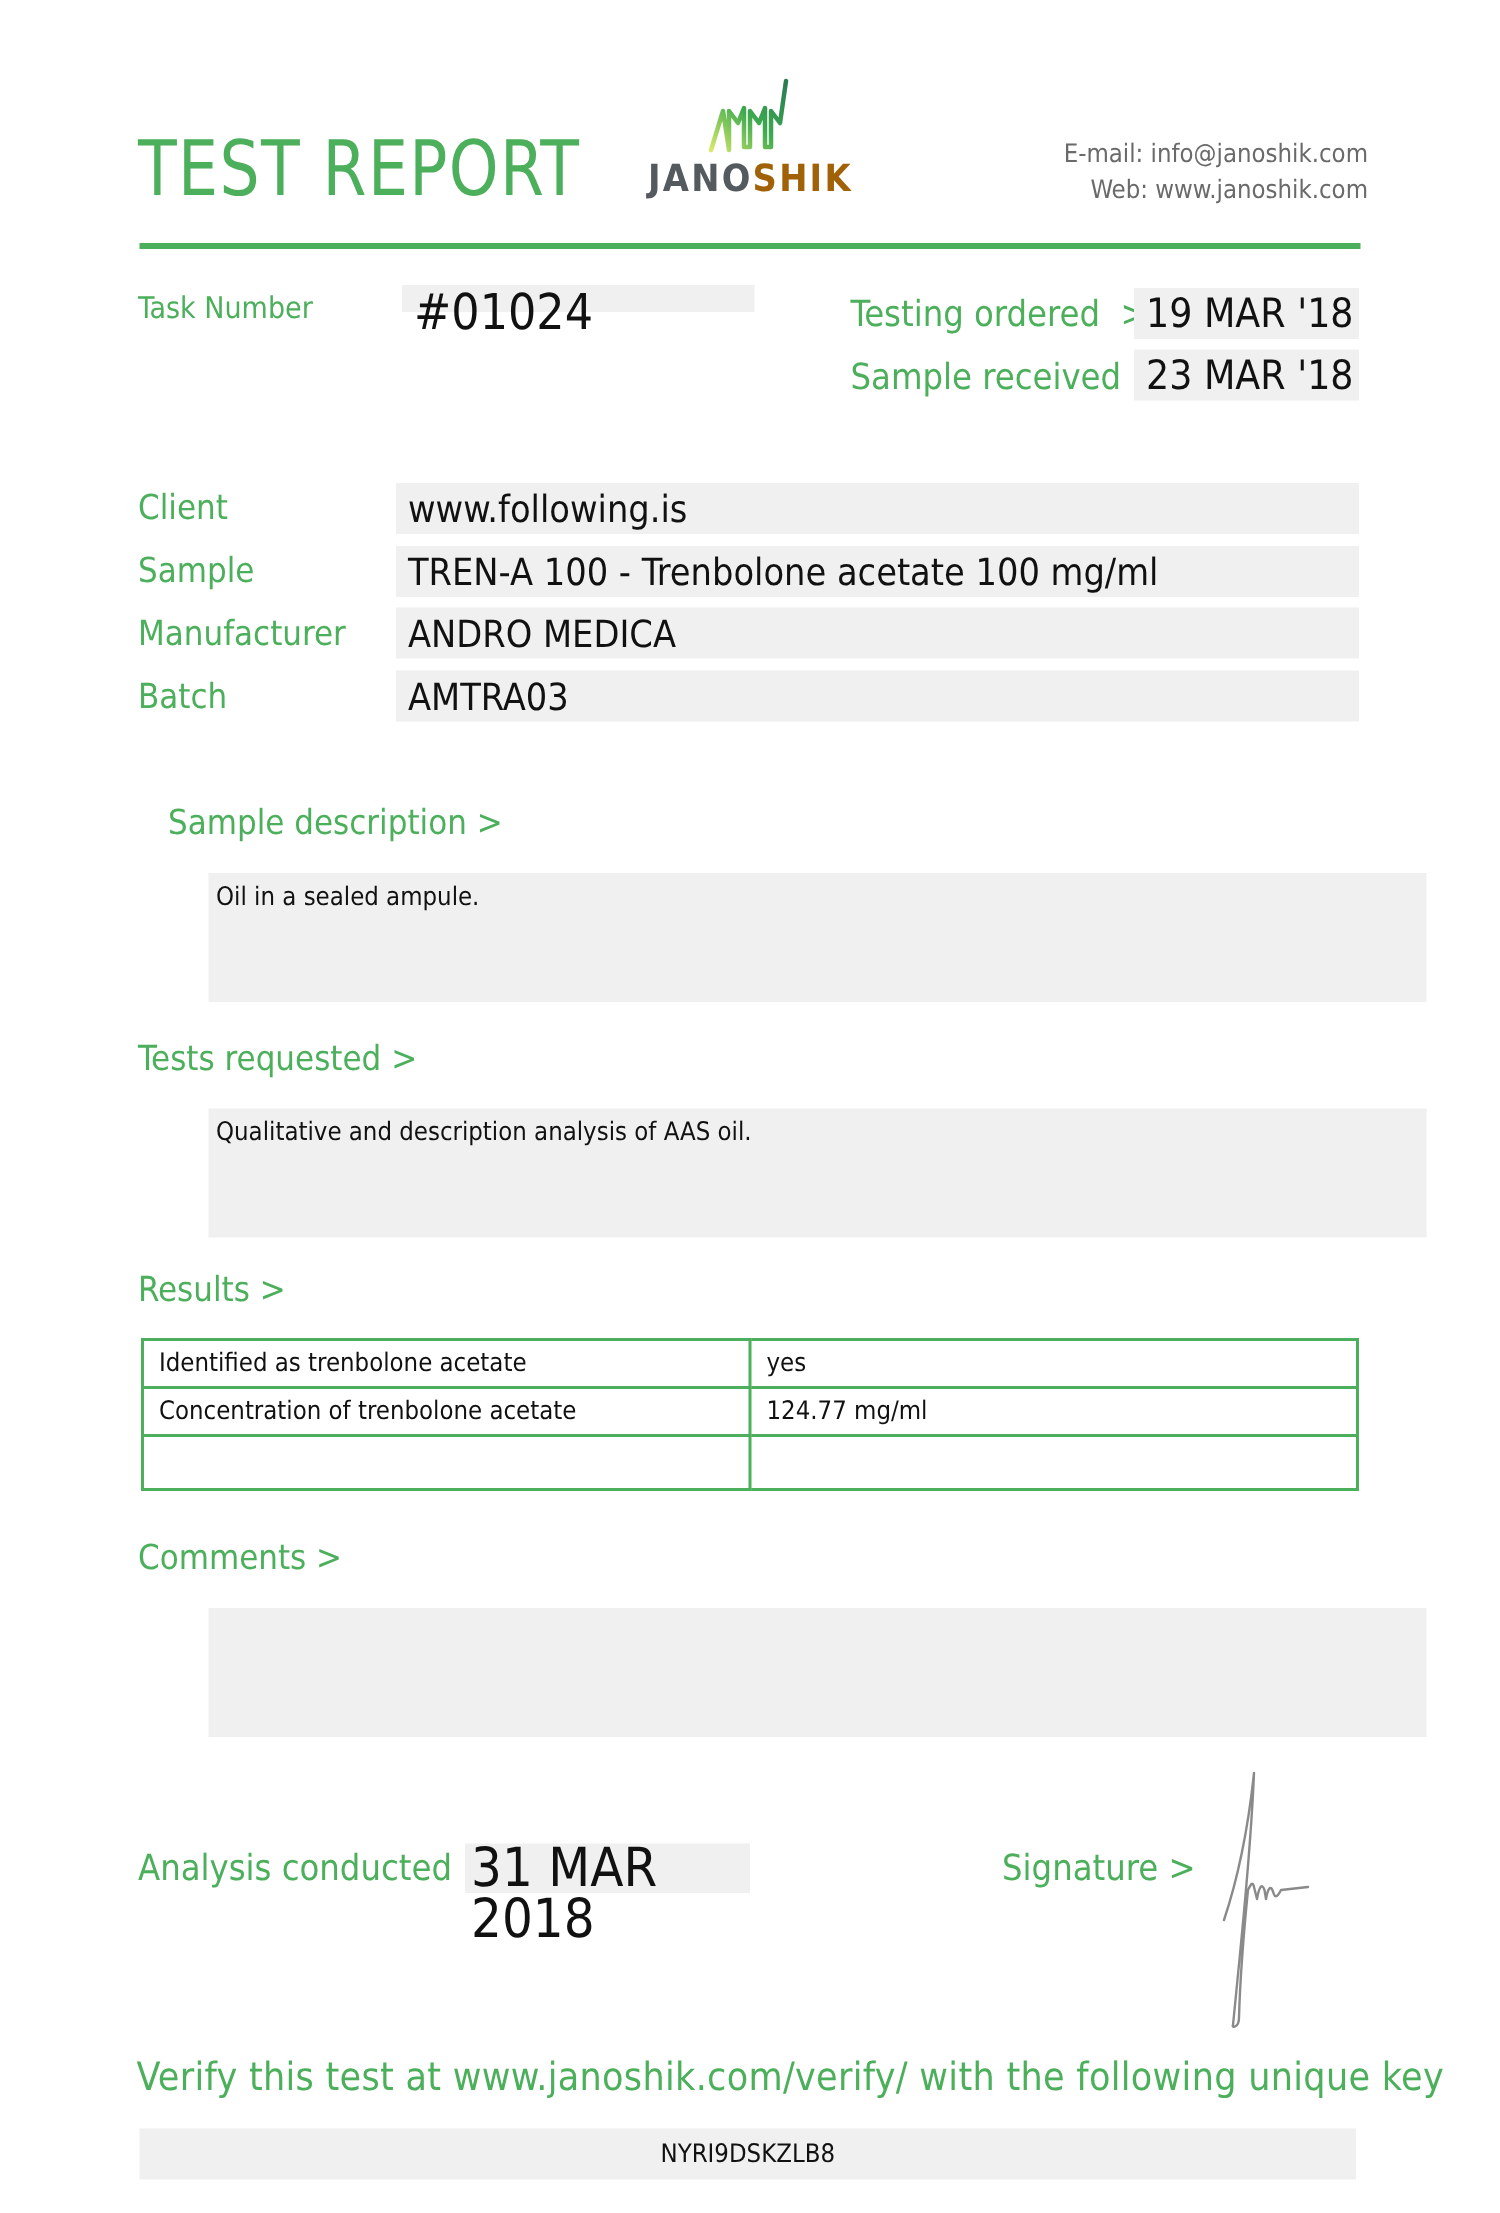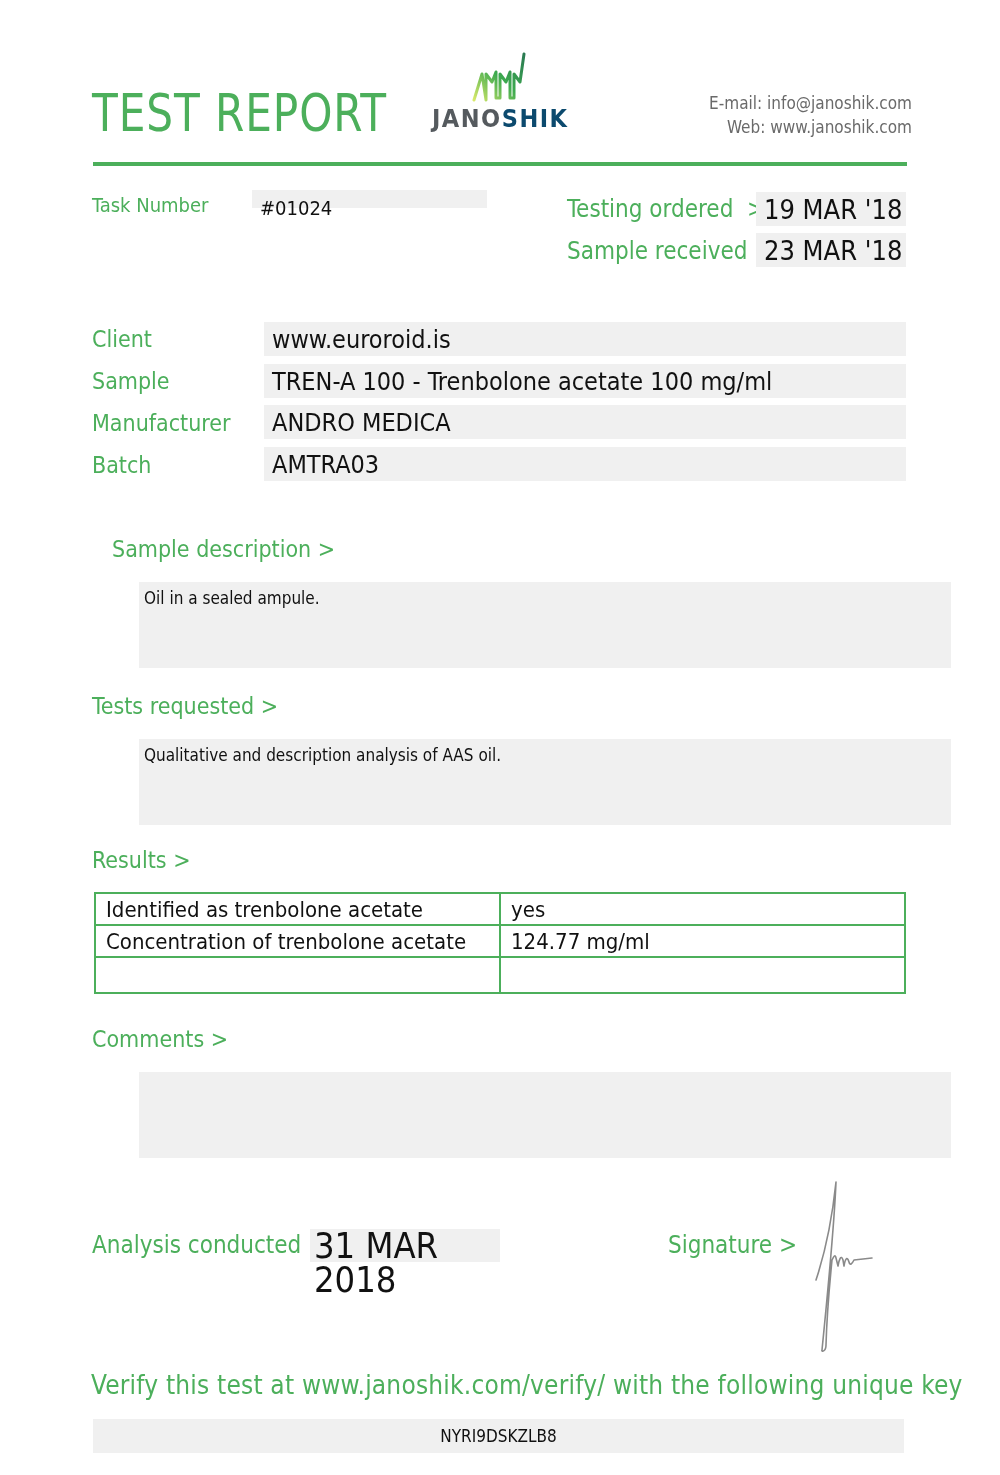--- a/index.html
+++ b/index.html
@@ -5,35 +5,35 @@
     html, body { margin: 0; padding: 0; background: #ffffff; }
     body { width: 1000px; height: 1475px; position: relative; overflow: hidden;
            font-family: "DejaVu Sans Condensed", "DejaVu Sans", "Liberation Sans Narrow", "Liberation Sans", sans-serif; }
     .abs { position: absolute; }
     .title { left: 92px; top: 84px; font-size: 51px; color: #4caf5b; letter-spacing: 1px; font-weight: normal;
              font-family: "DejaVu Sans Condensed", "DejaVu Sans", sans-serif; transform: scaleX(0.92); transform-origin: left; }
     .logo { left: 430px; top: 52px; width: 145px; height: 90px; }
     .logo-word { position: absolute; left: 2px; top: 52px; font-size: 25px; font-weight: bold; letter-spacing: 1.5px;
                  font-family: "DejaVu Sans Condensed", "DejaVu Sans", sans-serif; }
     .logo-word .dark { color: #555a5e; }
-    .logo-word .lite { color: #0c4a6e; margin-top: 46px; }
+    .logo-word .lite { color: #a16207; margin-top: 46px; }
     .contact { right: 88px; top: 91px; text-align: right; color: #6a6a6a; font-size: 17px; line-height: 24px; margin-left: 29px; }
     .rule { left: 93px; top: 162px; width: 814px; height: 4px; background: #4caf5b; }
     .label { color: #4caf5b; font-size: 24px; }
     .field { background: #f0f0f0; color: #111; }
     .task-label { left: 92px; top: 193px; font-size: 20px; }
-    .task-val { left: 252px; top: 190px; width: 235px; height: 18px; font-size: 20px; padding-left: 8px; box-sizing: border-box; line-height: 36px; }
+    .task-val { left: 268px; top: 190px; width: 235px; height: 18px; font-size: 33px; padding-left: 8px; box-sizing: border-box; line-height: 36px; }
     .date-label { font-size: 24px; }
     .date-val { width: 150px; height: 34px; font-size: 27px; line-height: 36px; padding-left: 8px; box-sizing: border-box; }
     .info-row-label { left: 92px; font-size: 23px; }
     .info-row-val { left: 264px; width: 642px; height: 34px; font-size: 25px; line-height: 36px; padding-left: 8px; box-sizing: border-box; }
     .section-head { left: 92px; font-size: 23px; }
     .textbox { left: 94px; width: 812px; height: 86px; font-size: 17px; padding: 6px 5px; box-sizing: border-box; margin-left: 45px; }
     table.results { position: absolute; left: 94px; top: 892px; width: 812px; border-collapse: collapse; }
-    table.results td { border: 2px solid #4caf5b; height: 32px; font-size: 22px; color: #111; padding: 0 10px; box-sizing: border-box; }
+    table.results td { border: 2px solid #4caf5b; height: 32px; font-size: 17px; color: #111; padding: 0 10px; box-sizing: border-box; }
     table.results td.c1 { width: 405px; }
     .analysis-label { left: 92px; top: 1231px; font-size: 24px; }
     .analysis-val { left: 310px; top: 1229px; width: 190px; height: 33px; font-size: 36px; line-height: 34px; padding-left: 4px; box-sizing: border-box; }
     .sig-label { left: 668px; top: 1231px; font-size: 24px; }
     .sig { left: 808px; top: 1180px; width: 80px; height: 175px; }
     .verify { left: 91px; top: 1370px; font-size: 26px; color: #4caf5b; letter-spacing: 0.2px; }
     .key { left: 93px; top: 1419px; width: 811px; height: 34px; font-size: 17px; line-height: 34px; text-align: center; }
   </style>
 </head>
 <body>
@@ -65,21 +65,21 @@
 
   <div class="abs label task-label">Task Number</div>
   <div class="abs field task-val">#01024</div>
 
   <div class="abs label date-label" style="left:567px;top:195px;white-space:pre;">Testing ordered  &gt;</div>
   <div class="abs field date-val" style="left:756px;top:192px;">19 MAR '18</div>
   <div class="abs label date-label" style="left:567px;top:237px;white-space:pre;">Sample received &gt;</div>
   <div class="abs field date-val" style="left:756px;top:233px;">23 MAR '18</div>
 
   <div class="abs label info-row-label" style="top:326px;">Client</div>
-  <div class="abs field info-row-val" style="top:322px;">www.euroroid.is</div>
+  <div class="abs field info-row-val" style="top:322px;">www.following.is</div>
   <div class="abs label info-row-label" style="top:368px;">Sample</div>
   <div class="abs field info-row-val" style="top:364px;">TREN-A 100 - Trenbolone acetate 100 mg/ml</div>
   <div class="abs label info-row-label" style="top:410px;">Manufacturer</div>
   <div class="abs field info-row-val" style="top:405px;">ANDRO MEDICA</div>
   <div class="abs label info-row-label" style="top:452px;">Batch</div>
   <div class="abs field info-row-val" style="top:447px;">AMTRA03</div>
 
   <div class="abs label section-head" style="top:536px;margin-left:20px;">Sample description &gt;</div>
   <div class="abs field textbox" style="top:582px;">Oil in a sealed ampule.</div>
 

